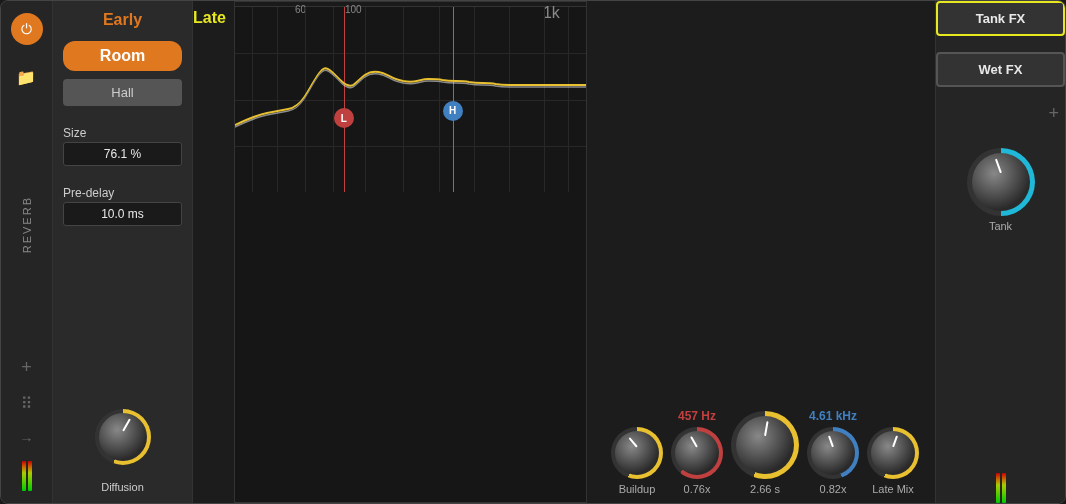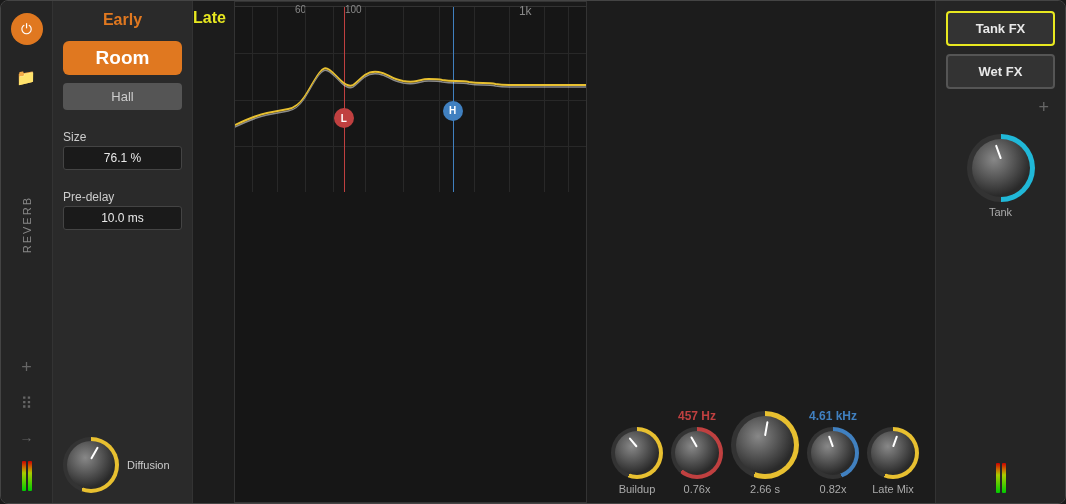--- a/index.html
+++ b/index.html
@@ -101,23 +101,23 @@
       color: #e07820;
       font-size: 16px;
       font-weight: bold;
       text-align: center;
       margin-bottom: 4px;
     }
     .room-btn {
       background: #e07820;
       color: white;
       border: none;
-      border-radius: 6px;
+      border-radius: 12px;
       padding: 6px 12px;
-      font-size: 19px;
+      font-size: 16px;
       font-weight: bold;
       cursor: pointer;
       text-align: center;
     }
     .hall-btn {
       background: #555;
       color: #ccc;
       border: none;
       border-radius: 4px;
       padding: 6px 0;
@@ -136,24 +136,24 @@
       color: #e8e8e8;
       border: 1px solid #444;
       border-radius: 3px;
       padding: 4px 8px;
       font-size: 12px;
       text-align: center;
       width: 100%;
     }
     .knob-container {
       display: flex;
-      flex-direction: row;
+      flex-direction: column;
       align-items: center;
       margin-top: auto;
-      gap: 8px;
+      gap: 16px;
     }
     .knob-label {
       color: #ccc;
       font-size: 11px;
       text-align: center;
     }
 
     
     .late-panel {
       flex: 1;
@@ -267,25 +267,24 @@
       color: #4080c0;
       font-size: 12px;
       text-align: center;
       font-weight: bold;
     }
 
     
     .right-panel {
       width: 130px;
       background: #252525;
-      padding: 10px;
-      display: flex;
-      flex-direction: column;
-      align-items: center;
-      gap: 8px;
+      display: flex;
+      flex-direction: column;
+      align-items: center;
+      gap: 16px;
       border-left: 1px solid #333;
     }
     .fx-btn {
       width: 100%;
       background: #333;
       color: #e8e8e8;
       border: 2px solid #e8e820;
       border-radius: 4px;
       padding: 8px 0;
       font-size: 13px;
@@ -434,21 +433,21 @@
   </div>
 
   <div class="late-panel">
     <div class="late-header">Late</div>
 
     <div class="eq-display">
 
       <div style="display:flex;padding:2px 8px;border-bottom:1px solid #333;background:#1a1a1a;">
         <span style="color:#888;font-size:10px;position:absolute;left:60px;">60</span>
         <span style="color:#888;font-size:10px;position:absolute;left:110px;">100</span>
-        <span style="color:#888;font-size:12px;position:absolute;left:284px;">1k</span>
+        <span style="color:#888;font-size:16px;position:absolute;left:308px;">1k</span>
         <span style="color:#888;font-size:10px;position:absolute;left:564px;">10k</span>
       </div>
 
       <div style="position:relative;height:185px;overflow:hidden;">
 
         <div class="eq-grid-line" style="left:5%;"></div>
         <div class="eq-grid-line" style="left:12%;"></div>
         <div class="eq-grid-line" style="left:20%;"></div>
         <div class="eq-grid-line" style="left:28%;"></div>
         <div class="eq-grid-line" style="left:37%;"></div>

